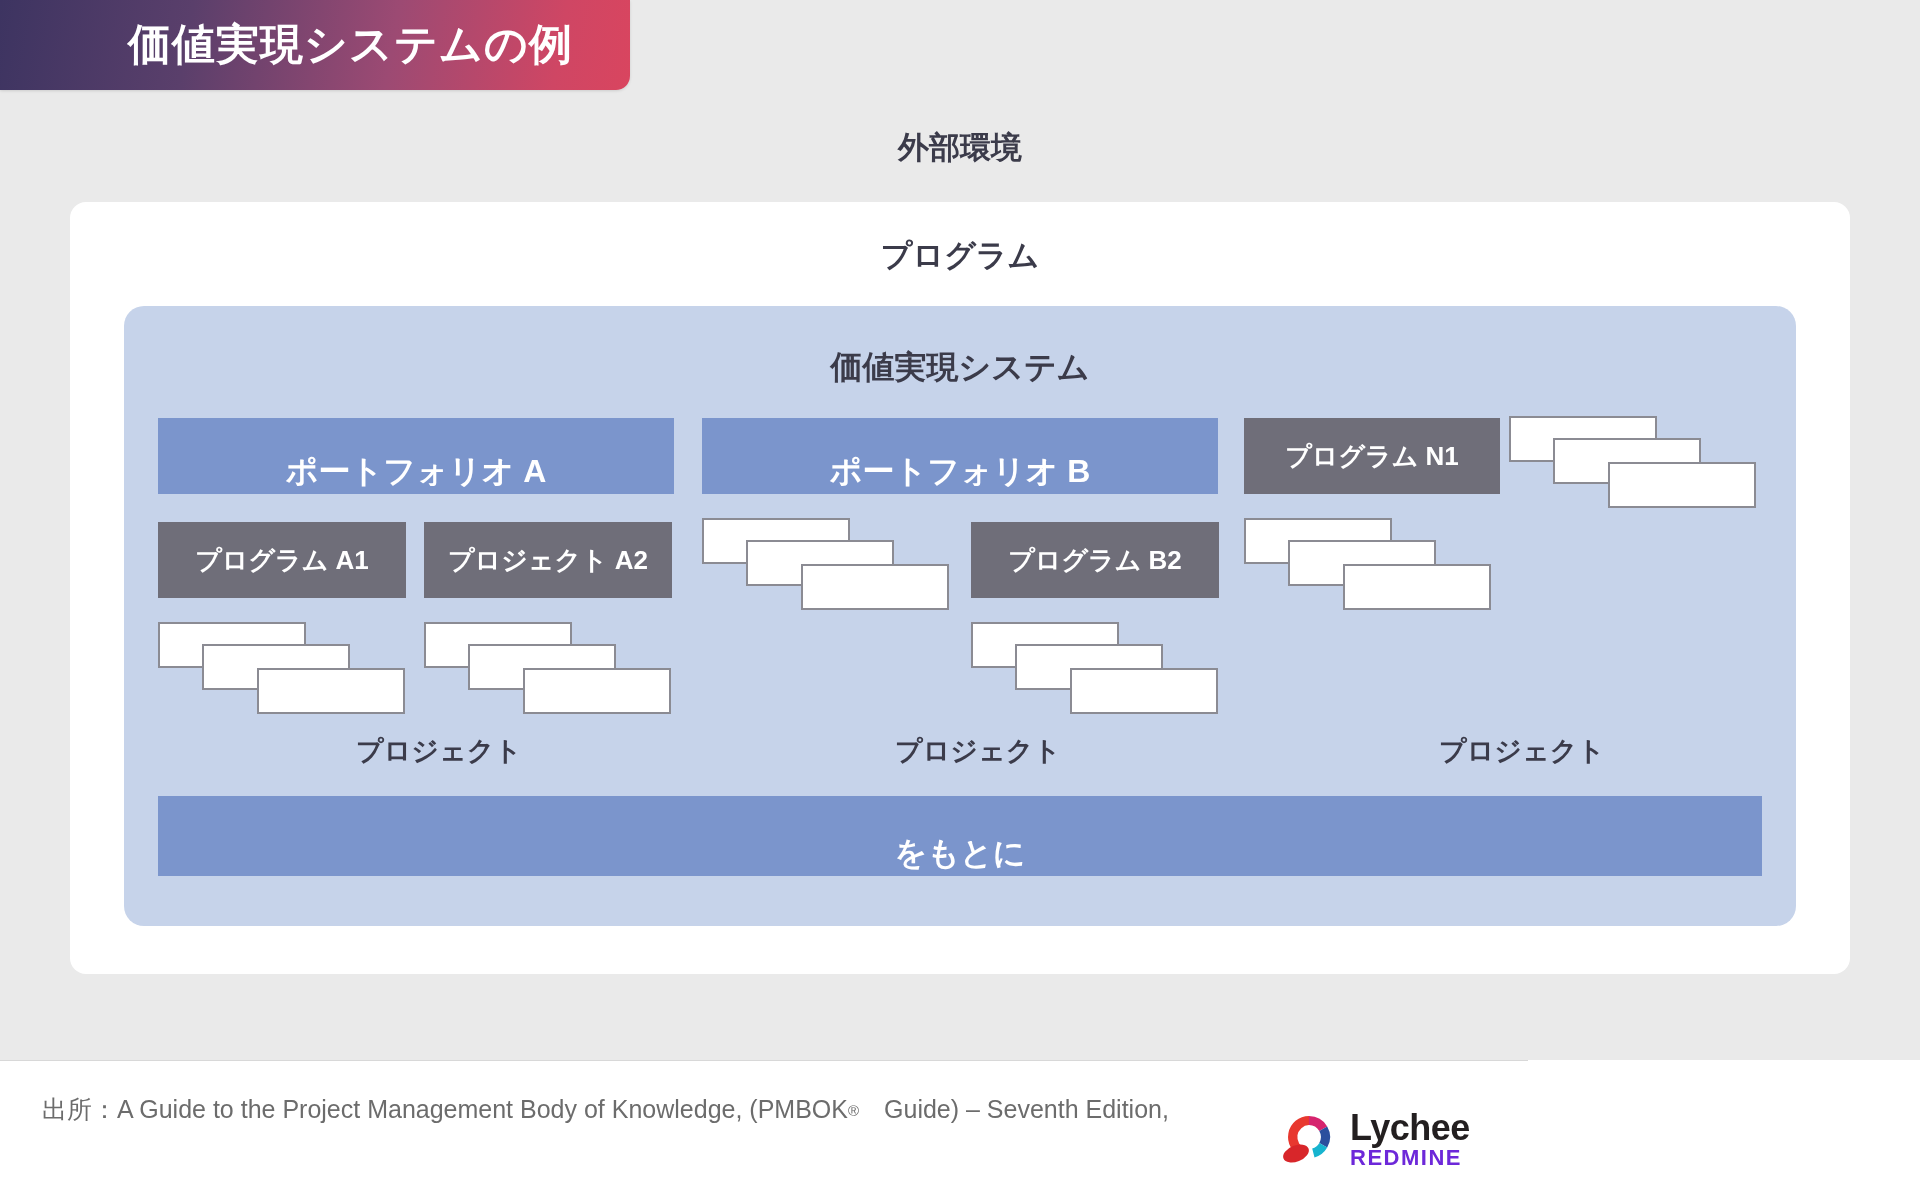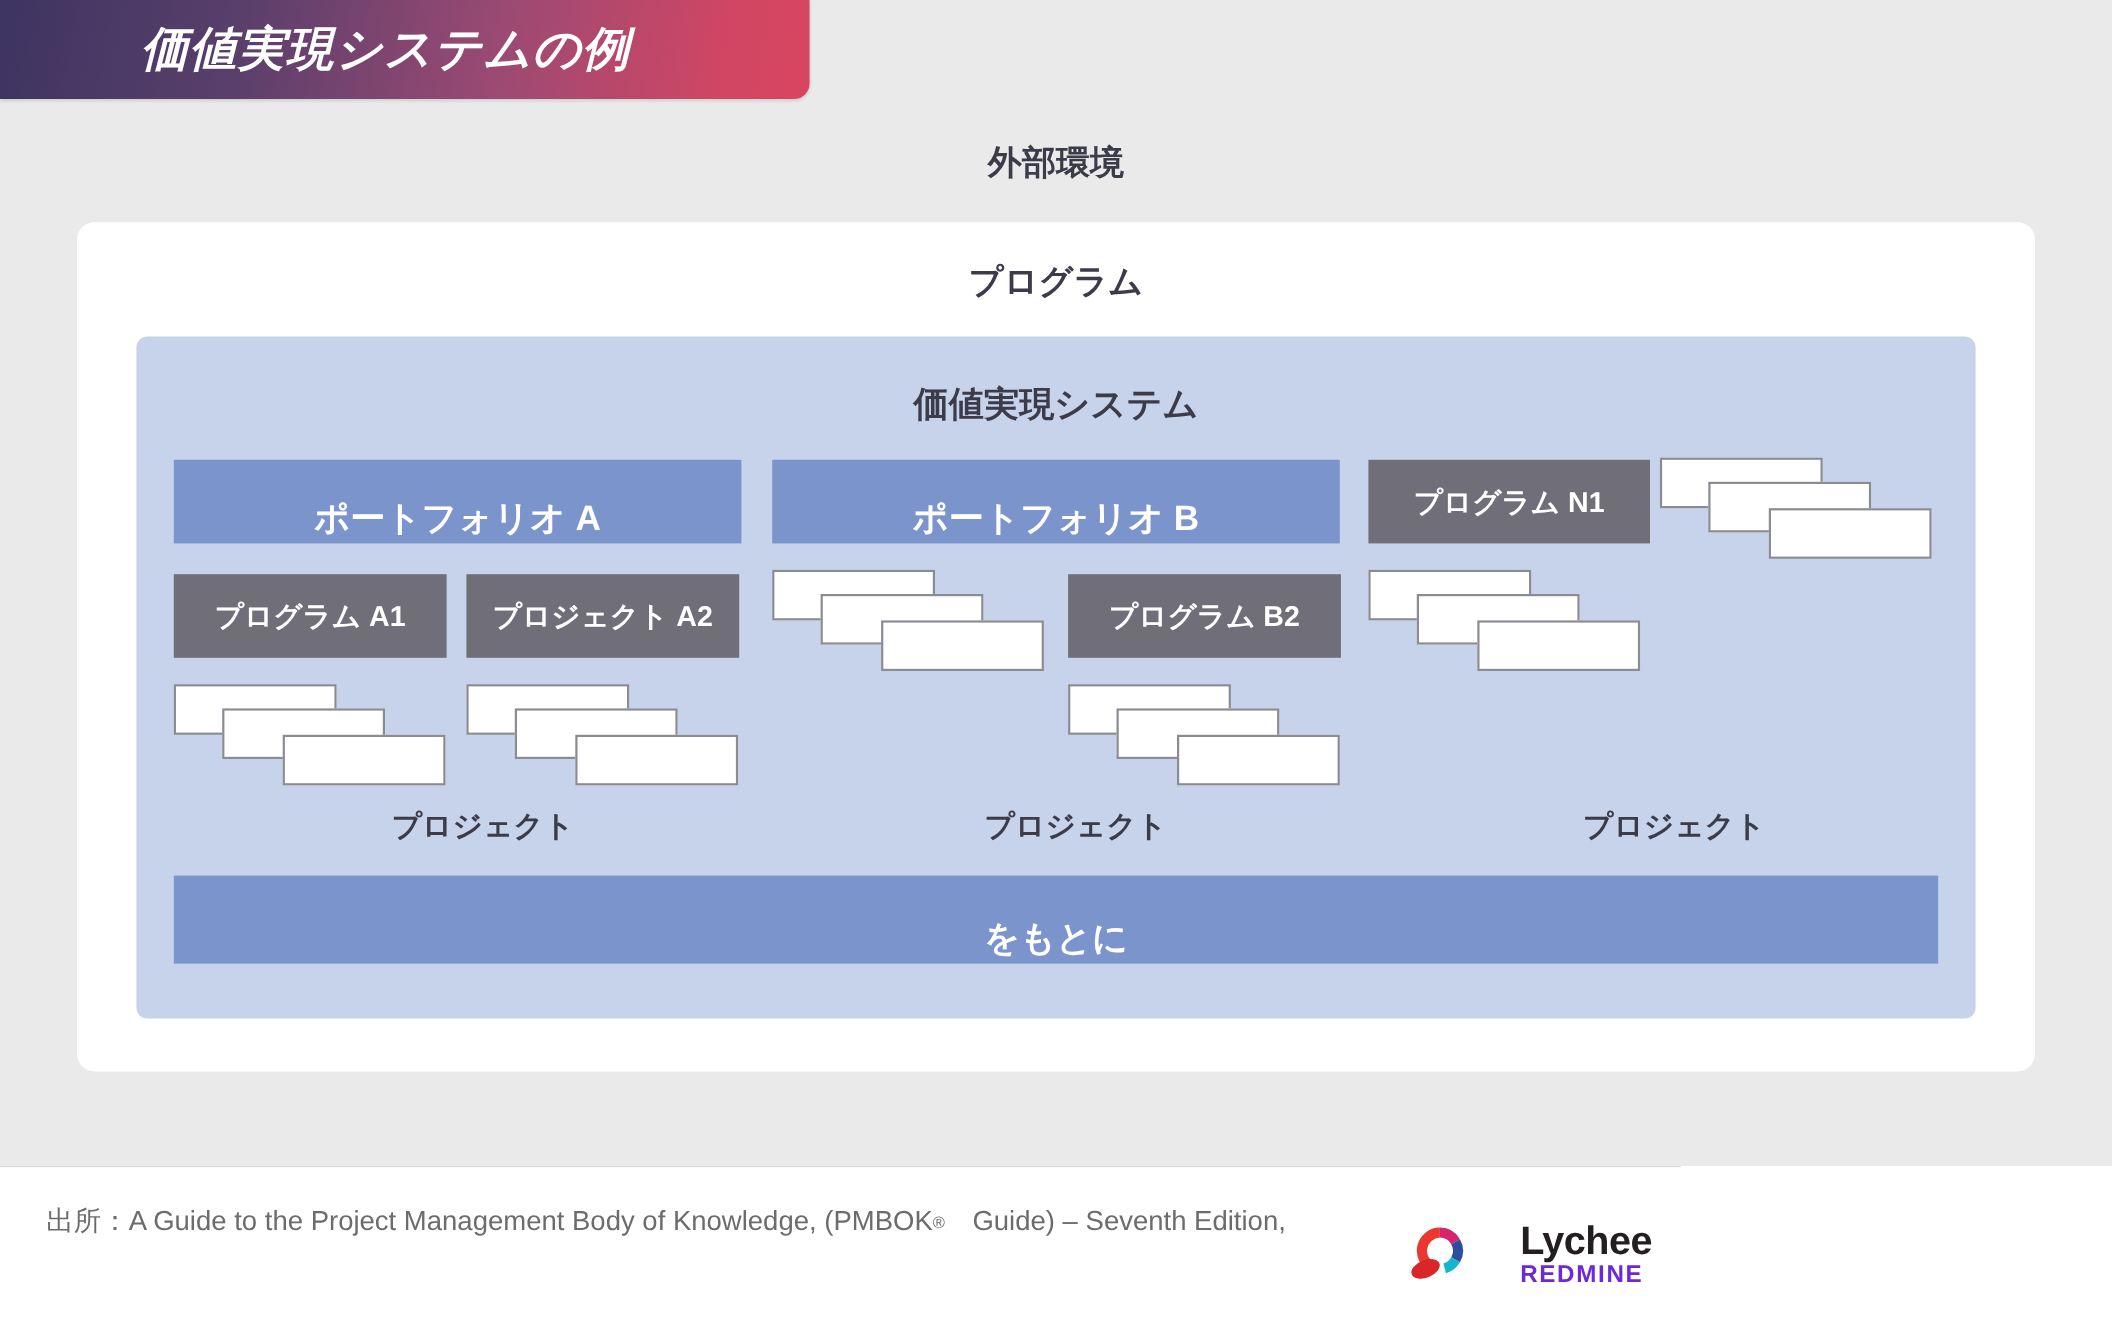--- a/index.html
+++ b/index.html
@@ -24,28 +24,27 @@
     height: 1060px;
     background: #eaeaea;
     overflow: hidden;
   }
 
   
   .title-banner {
     position: absolute;
     left: 0;
     top: 0;
-    width: 736px;
+    width: 630px;
     height: 90px;
     background: linear-gradient(100deg, #3d3461 0%, #5a3f6b 30%, #9c4a73 62%, #cf4664 88%, #d9455f 100%);
     border-bottom-right-radius: 14px;
     display: flex;
     align-items: center;
     box-shadow: 0 1px 3px rgba(0,0,0,0.12);
-    font-style: italic;
   }
   .title-banner-text {
     color: #ffffff;
     font-size: 43px;
     font-weight: bold;
     letter-spacing: 1px;
     margin-left: 128px;
     white-space: nowrap;
   }
 
@@ -83,21 +82,21 @@
   }
 
   
   .vds-panel {
     position: absolute;
     left: 124px;
     top: 306px;
     width: 1672px;
     height: 620px;
     background: #c6d3ea;
-    border-radius: 10px;
+    border-radius: 20px;
   }
   .vds-title {
     position: absolute;
     left: 0;
     top: 40px;
     width: 1672px;
     text-align: center;
     font-size: 32px;
     font-weight: bold;
     color: #3b3b4a;
@@ -170,21 +169,20 @@
     position: absolute;
     right: 40px;
     top: 48px;
     width: 210px;
     height: 62px;
   }
   .logo-text-wrap {
     position: absolute;
     left: 72px;
     top: 0px;
-    margin-left: 32px;
   }
   .logo-lychee {
     font-size: 36px;
     font-weight: bold;
     color: #231f20;
     letter-spacing: -0.5px;
     line-height: 38px;
   }
   .logo-redmine {
     font-size: 22px;

